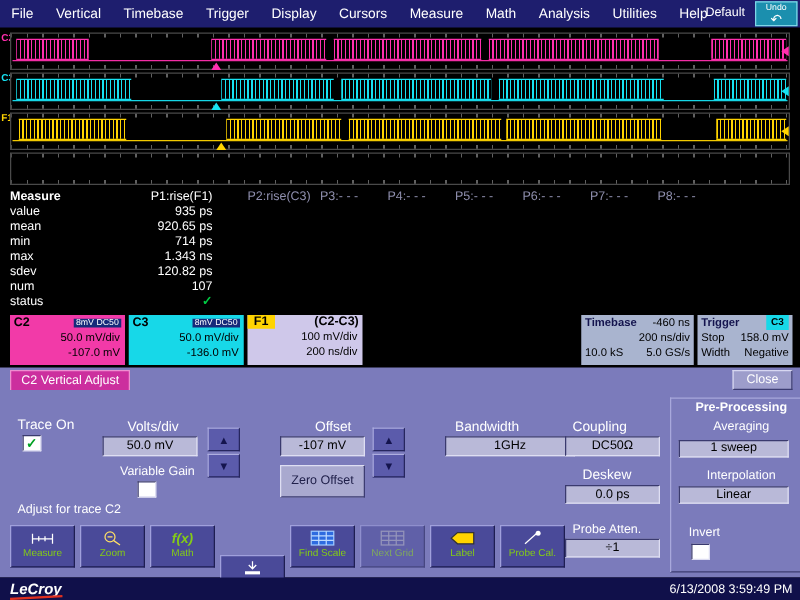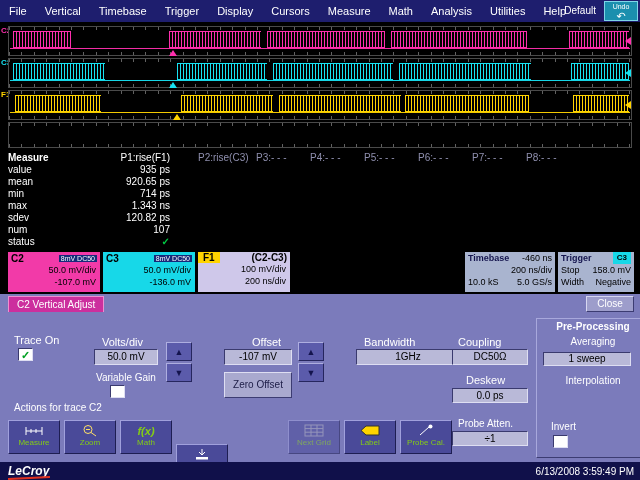--- a/index.html
+++ b/index.html
@@ -268,21 +268,21 @@
 <div class="dialog">
   <div class="tab">C2 Vertical Adjust</div>
   <div class="close-btn">Close</div>
 
   <span class="dlabel" style="left:14px;top:40px;">Trace On</span>
   <div class="cb" style="left:18px;top:54px;">
     <span>✓</span>
   </div>
 
   <span class="dlabel" style="left:102px;top:42px;">Volts/div</span>
-  <div class="dfield" style="left:94px;top:55px;width:64px;height:16px;">50.0 mV</div>
+  <div class="dfield" style="left:82px;top:55px;width:76px;height:16px;">50.0 mV</div>
   <div class="spin" style="left:166px;top:48px;"><span>▲</span></div>
   <div class="spin" style="left:166px;top:69px;"><span>▼</span></div>
 
   <span class="slabel" style="left:96px;top:78px;">Variable Gain</span>
   <div class="cb" style="left:110px;top:91px;"></div>
 
   <span class="dlabel" style="left:252px;top:42px;">Offset</span>
   <div class="dfield" style="left:224px;top:55px;width:68px;height:16px;">-107 mV</div>
   <div class="spin" style="left:298px;top:48px;"><span>▲</span></div>
   <div class="spin" style="left:298px;top:69px;"><span>▼</span></div>
@@ -298,25 +298,26 @@
   <div class="dfield" style="left:452px;top:94px;width:76px;height:15px;">0.0 ps</div>
 
   <span class="slabel" style="left:458px;top:124px;">Probe Atten.</span>
   <div class="dfield" style="left:452px;top:137px;width:76px;height:15px;">÷1</div>
 
   <div class="panel">
     <div style="text-align:center;font-size:10px;font-weight:bold;color:#fff;padding-top:2px;">Pre-Processing</div>
     <div style="text-align:center;font-size:10px;color:#fff;margin-top:4px;">Averaging</div>
     <div class="dfield" style="left:6px;top:33px;width:88px;height:14px;line-height:12px;">1 sweep</div>
     <div style="position:absolute;left:0;right:0;top:56px;text-align:center;font-size:10px;color:#fff;">Interpolation</div>
+    <div class="dfield" style="left:6px;top:70px;width:88px;height:14px;line-height:12px;">Linear</div>
     <div style="position:absolute;left:14px;top:102px;font-size:10px;color:#fff;">Invert</div>
     <div class="cb" style="left:16px;top:116px;"></div>
   </div>
 
-  <span class="slabel" style="left:14px;top:108px;">Actions for trace C2</span>
+  <span class="slabel" style="left:14px;top:108px;">Adjust for trace C2</span>
 
   <div class="action-btn" style="left:8px;">
     <span class="icon-slot">
       <svg width="20" height="12" viewBox="0 0 20 12">
           <path d="M2 2v8M18 2v8M2 6h16M7 4v4M12 4v4" stroke="#fff" stroke-width="1" fill="none"></path>
         </svg>
     </span>
     <span class="albl">Measure</span>
   </div>
   <div class="action-btn" style="left:64px;">
@@ -333,20 +334,29 @@
     <span class="albl">Math</span>
   </div>
   <div class="action-btn" style="left:176px;margin-top:24px;">
     <span class="icon-slot">
       <svg width="18" height="13" viewBox="0 0 18 13">
           <path d="M9 1v6M6 4l3 3 3-3" stroke="#fff" fill="none"></path>
           <rect x="3" y="9" width="12" height="2.5" fill="#fff"></rect>
         </svg>
     </span>
     <span class="albl">Store</span>
+  </div>
+  <div class="action-btn" style="left:232px;">
+    <span class="icon-slot">
+      <svg width="20" height="13" viewBox="0 0 20 13">
+          <rect x="1" y="1" width="18" height="11" fill="#2e6be0" stroke="#9cc8ff"></rect>
+          <path d="M1 4.6h18M1 8.2h18M7 1v11M13 1v11" stroke="#bcd9ff" fill="none"></path>
+        </svg>
+    </span>
+    <span class="albl">Find Scale</span>
   </div>
   <div class="action-btn dimmed" style="left:288px;">
     <span class="icon-slot">
       <svg width="20" height="13" viewBox="0 0 20 13">
           <rect x="1" y="1" width="18" height="11" fill="none" stroke="#aab"></rect>
           <path d="M1 4.6h18M1 8.2h18M7 1v11M13 1v11" stroke="#aab" fill="none"></path>
         </svg>
     </span>
     <span class="albl">Next Grid</span>
   </div>

